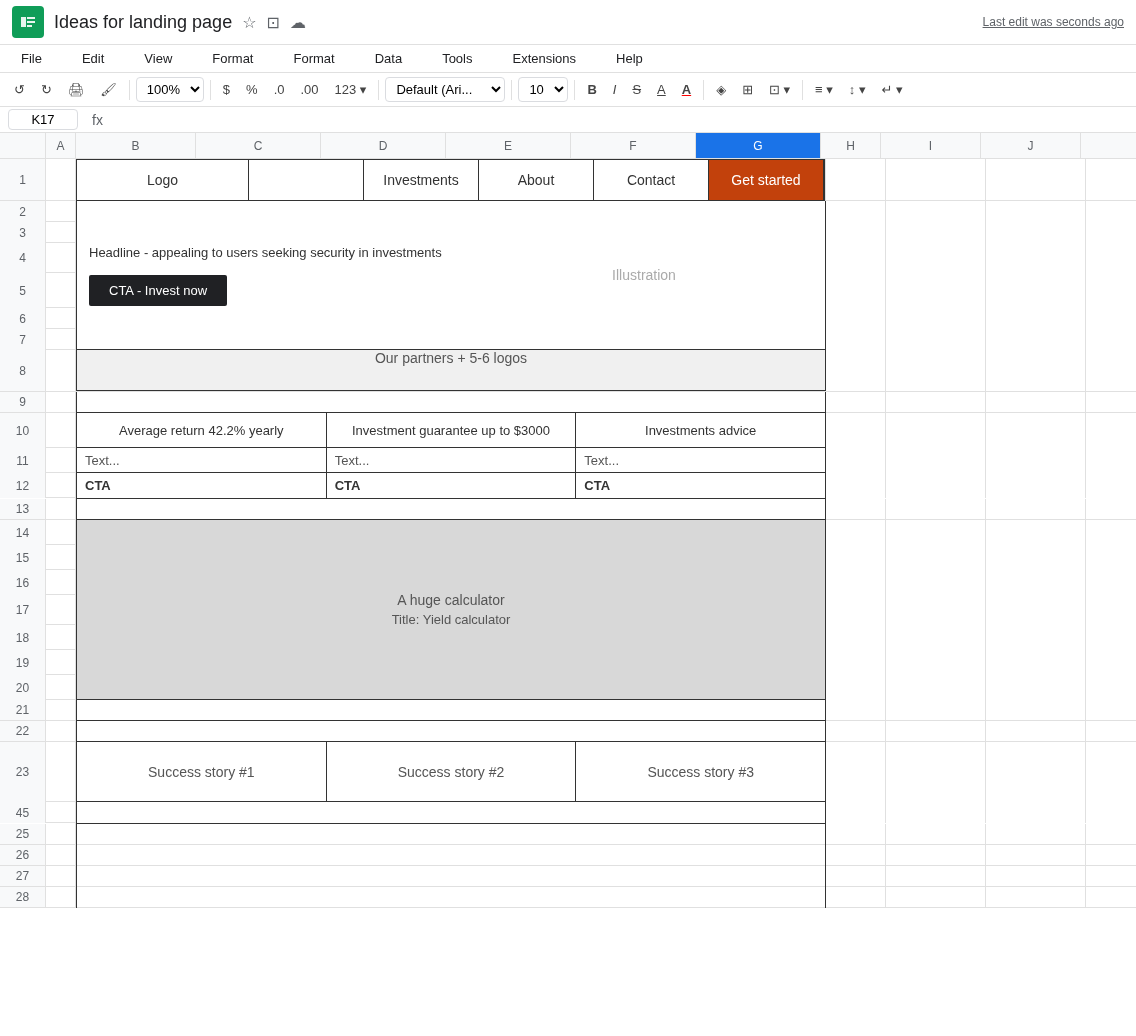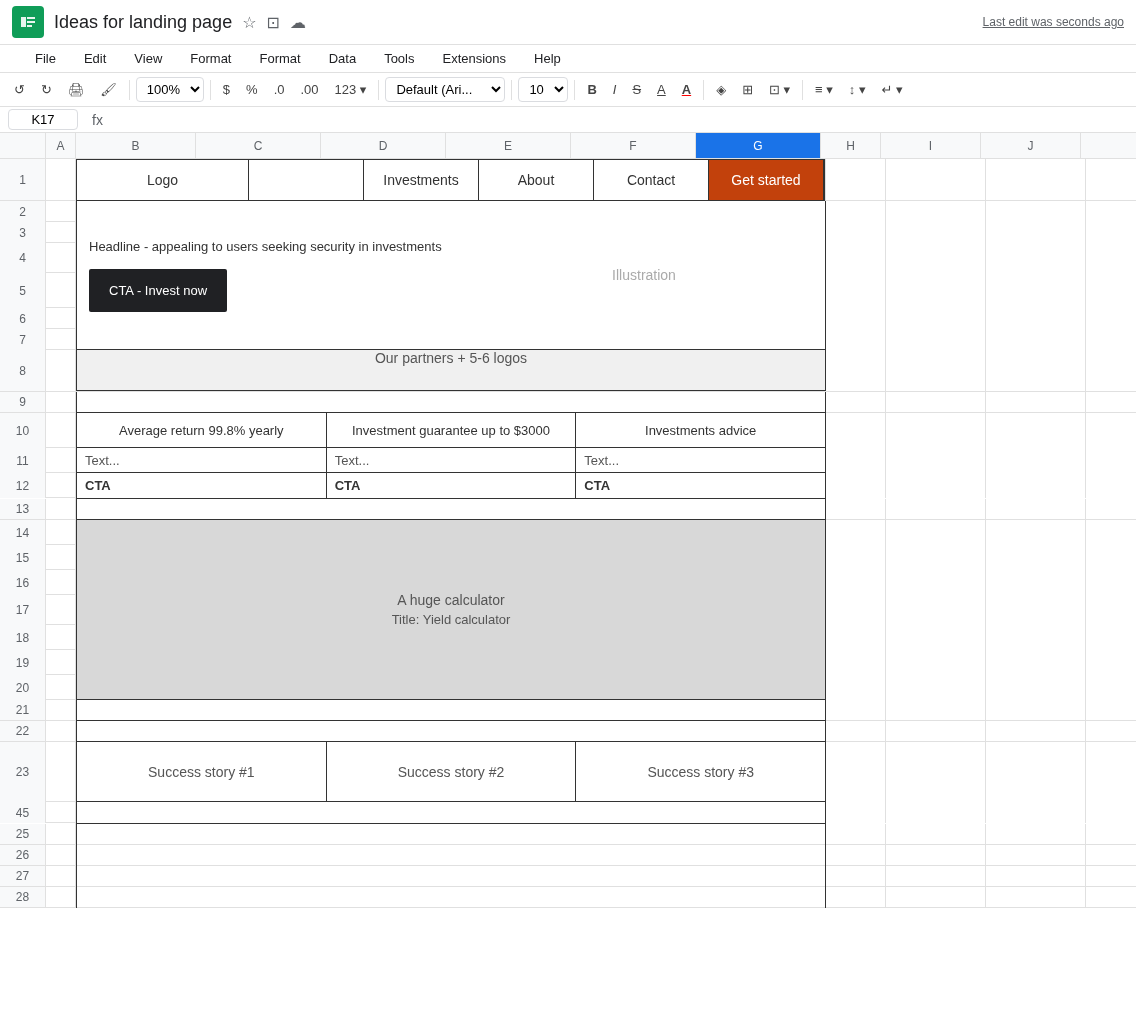--- a/index.html
+++ b/index.html
@@ -22,22 +22,22 @@
       color: #fff; font-size: 16px; font-weight: bold;
     }
     .title-text { font-size: 18px; font-weight: 400; color: #202124; }
     .title-icons { display: flex; gap: 10px; color: #5f6368; font-size: 16px; }
     .last-edit { margin-left: auto; color: #5f6368; font-size: 12px; text-decoration: underline; cursor: pointer; }
 
     
     .menu-bar {
       display: flex;
       align-items: center;
-      padding: 2px 25px;
-      gap: 8px;
+      padding: 2px 11px;
+      gap: 20px;
       border-bottom: 1px solid #e0e0e0;
       background: #fff;
     }
     .menu-item { padding: 4px 10px; border-radius: 4px; cursor: pointer; color: #202124; font-size: 13px; }
 
     
     .toolbar {
       display: flex;
       align-items: center;
       padding: 4px 8px;
@@ -184,21 +184,21 @@
       flex: 1;
       padding: 12px 12px;
       display: flex; flex-direction: column; justify-content: center; gap: 12px;
     }
     .hero-headline {
       font-size: 13px; color: #333; line-height: 1.4;
     }
     .hero-cta {
       background: #202124;
       color: #fff;
-      padding: 14px 20px;
+      padding: 8px 20px;
       font-size: 13px;
       border-radius: 2px;
       display: inline-block;
       width: fit-content;
     }
     .hero-illustration {
       flex: 1;
       display: flex; align-items: center; justify-content: center;
       color: #aaa; font-size: 14px;
     }
@@ -401,21 +401,21 @@
       </div>
       <div class="cell col-a" style="align-items:flex-start; flex-direction:column; padding:0;">
         <div style="height:35px; width:100%; border-bottom:1px solid #e0e0e0;"></div>
         <div style="height:25px; width:100%; border-bottom:1px solid #e0e0e0;"></div>
         <div style="height:25px; width:100%; border-bottom:1px solid #e0e0e0;"></div>
       </div>
 
       <div style="width:750px; border:1px solid #333; border-top:none;">
 
         <div style="display:flex; border-bottom:1px solid #333; height:35px;">
-          <div style="flex:1; border-right:1px solid #333; display:flex; align-items:center; justify-content:center; padding:4px; font-size:13px; text-align:center;">Average return 99.8% yearly</div>
+          <div style="flex:1; border-right:1px solid #333; display:flex; align-items:center; justify-content:center; padding:4px; font-size:13px; text-align:center;">Average return 42.2% yearly</div>
           <div style="flex:1; border-right:1px solid #333; display:flex; align-items:center; justify-content:center; padding:4px; font-size:13px; text-align:center;">Investment guarantee up to $3000</div>
           <div style="flex:1; display:flex; align-items:center; justify-content:center; padding:4px; font-size:13px; text-align:center;">Investments advice</div>
         </div>
 
         <div style="display:flex; border-bottom:1px solid #333; height:25px;">
           <div style="flex:1; border-right:1px solid #333; display:flex; align-items:center; padding:0 8px; font-size:13px; color:#555;">Text...</div>
           <div style="flex:1; border-right:1px solid #333; display:flex; align-items:center; padding:0 8px; font-size:13px; color:#555;">Text...</div>
           <div style="flex:1; display:flex; align-items:center; padding:0 8px; font-size:13px; color:#555;">Text...</div>
         </div>
 

